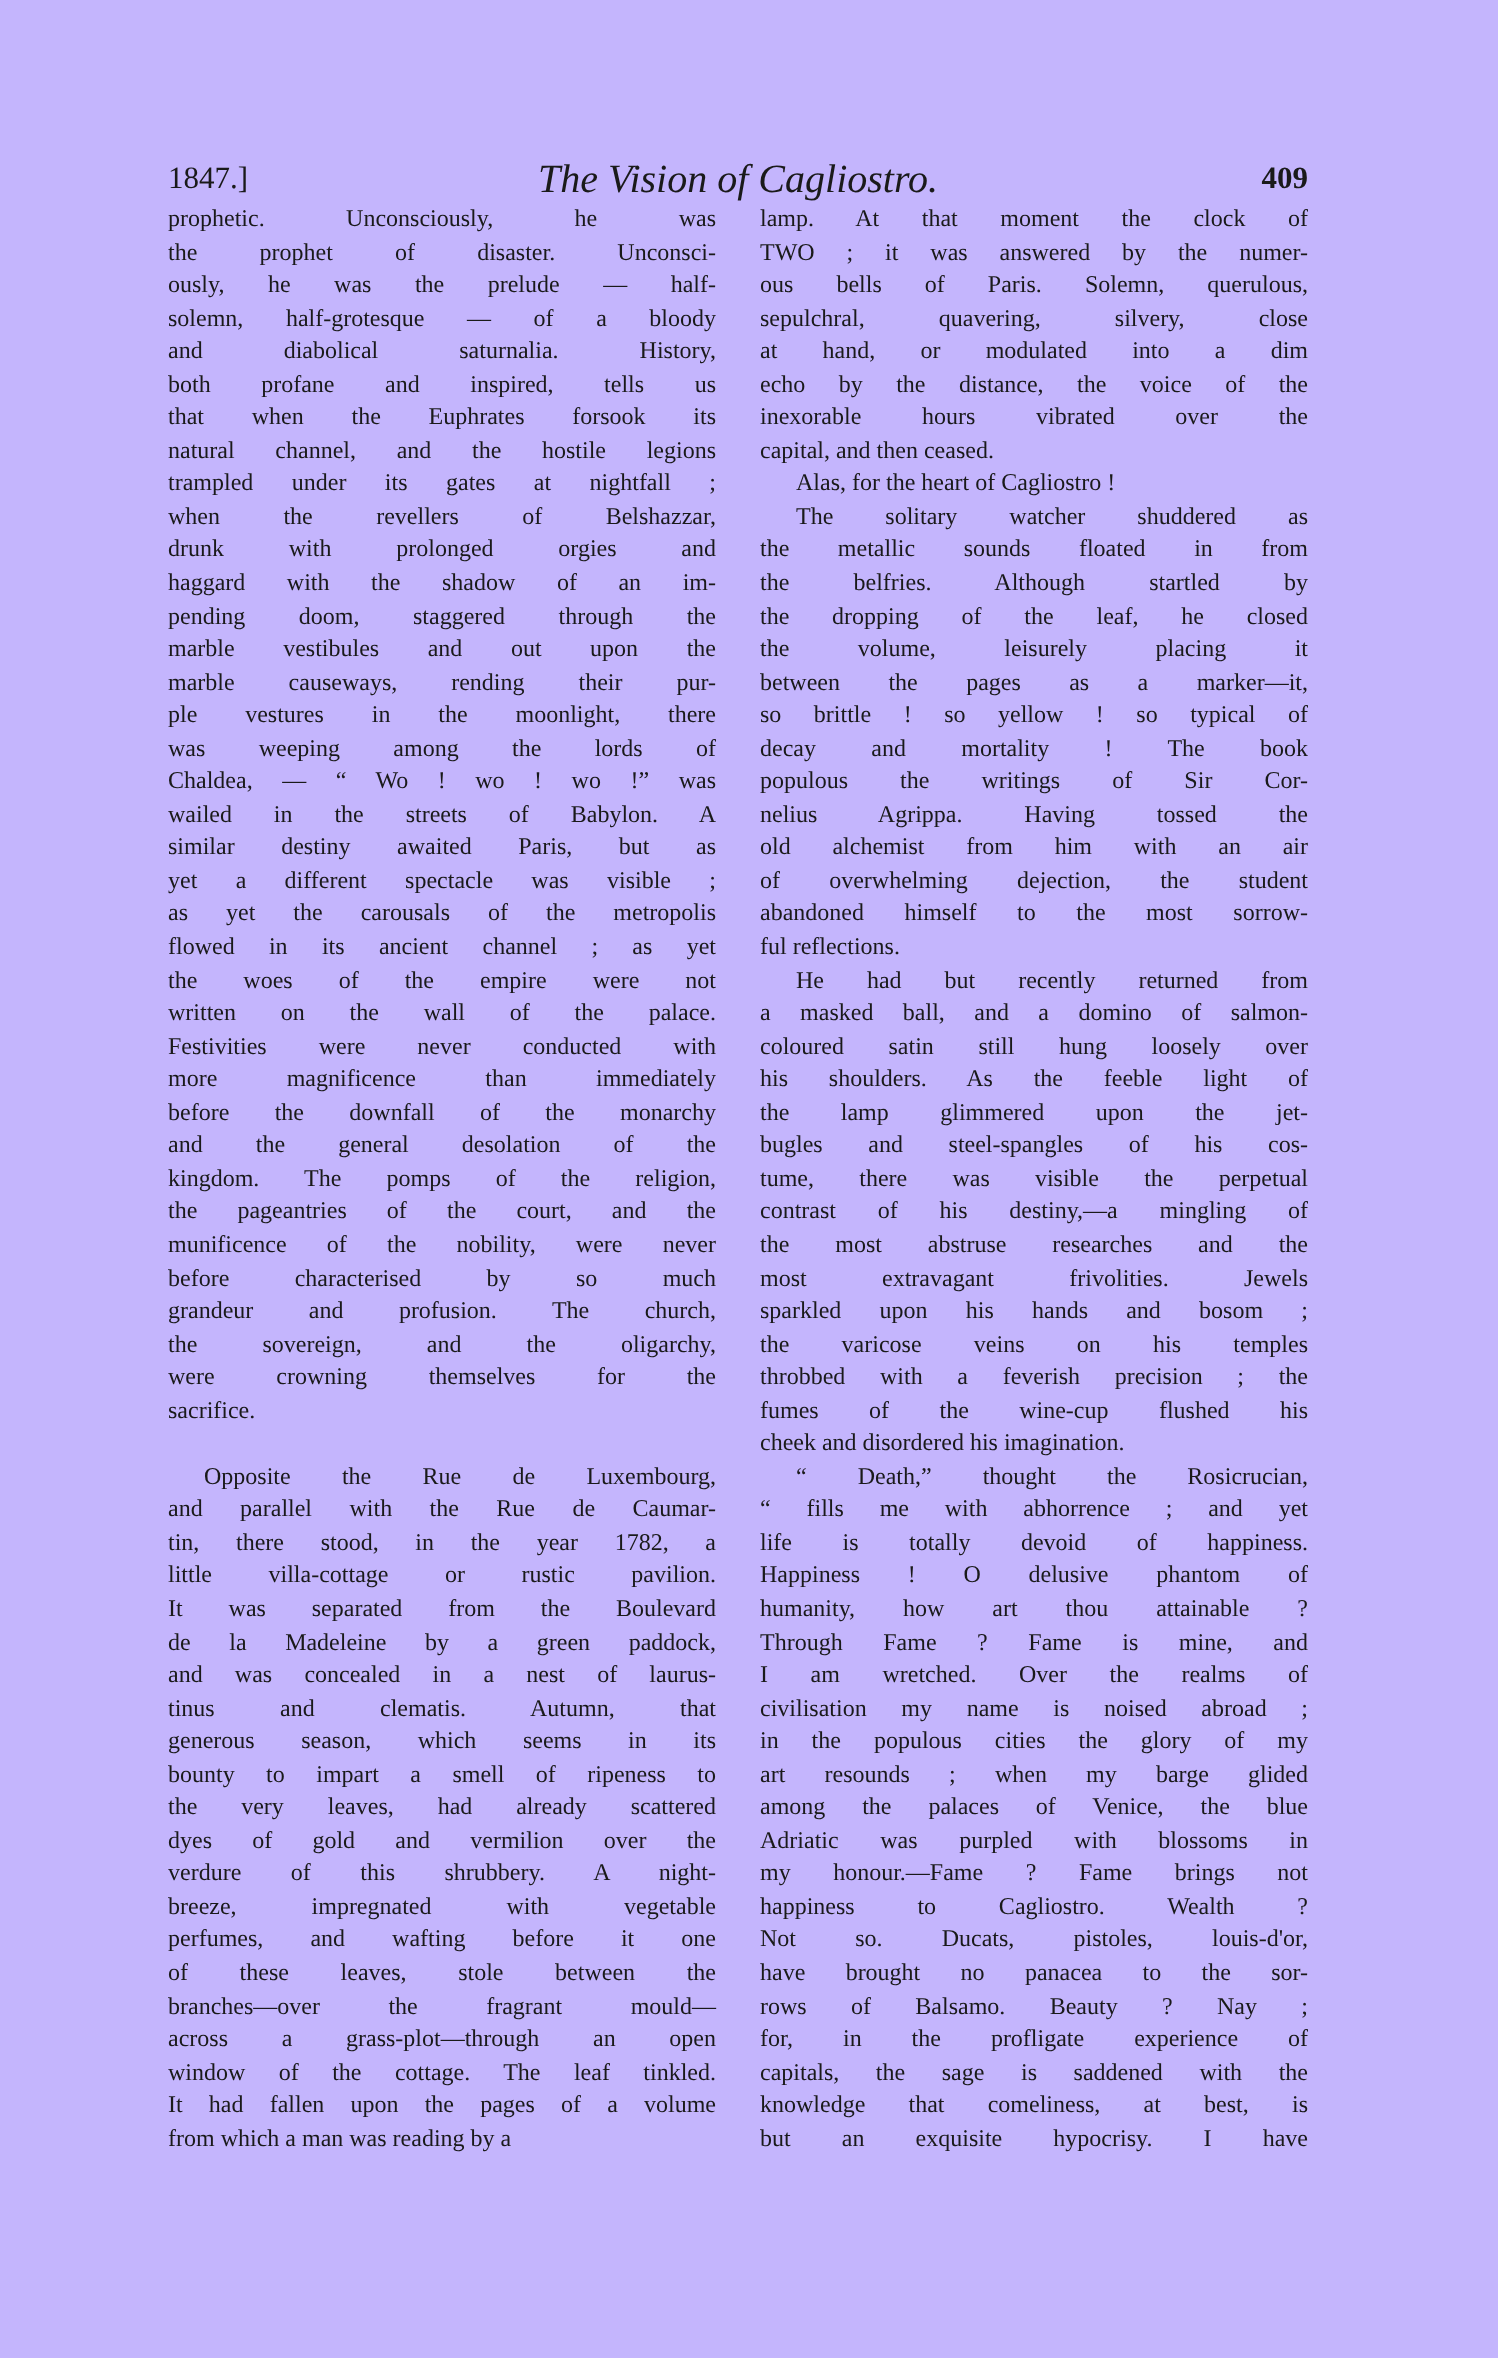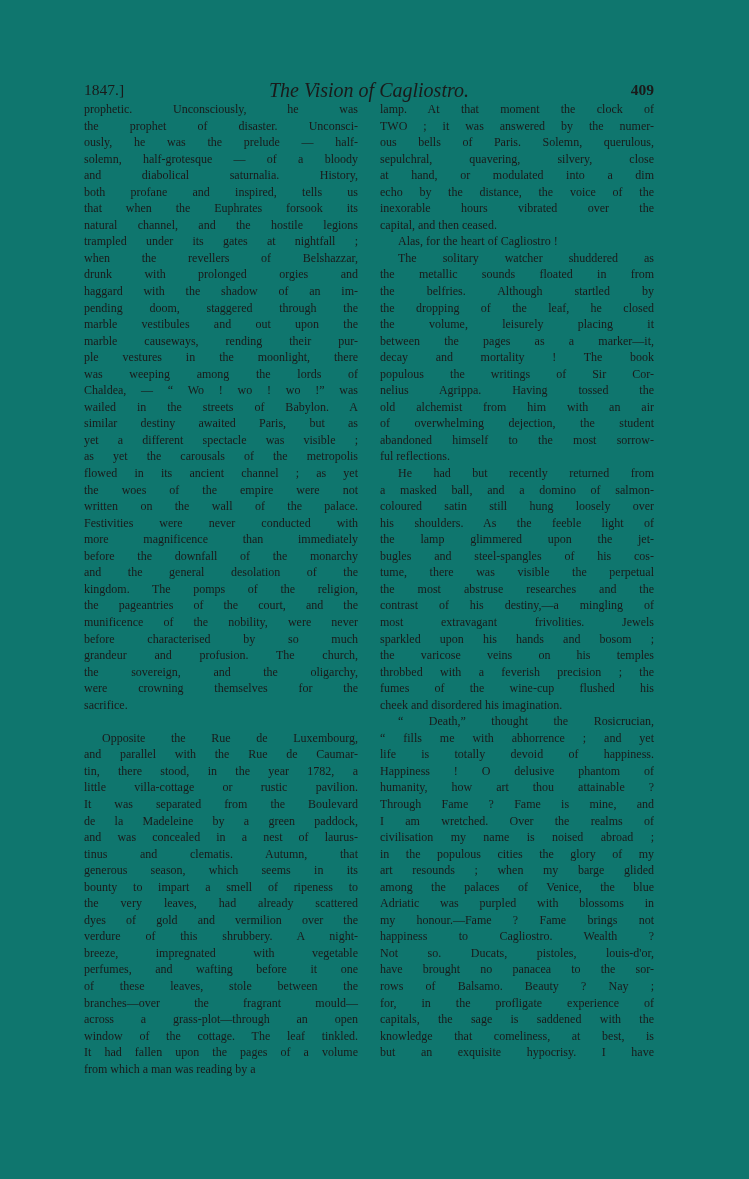--- a/index.html
+++ b/index.html
@@ -1,17 +1,17 @@
 <!DOCTYPE html>
 <html><head>
   <meta charset="utf-8">
   <style>
     html, body { margin: 0; padding: 0; background: #ffffff; }
     body { width: 749px; height: 1179px; position: relative; overflow: hidden; }
-    .page { position: absolute; left: 0; top: 0; width: 749px; height: 1179px; background: #0f766e; color: #1a1a1a;
+    .page { position: absolute; left: 0; top: 0; width: 749px; height: 1179px; background: #c4b5fd; color: #1a1a1a;
       font-family: "Liberation Serif", "DejaVu Serif", serif; }
     .running-head { position: absolute; top: 80px; left: 84px; width: 570px; height: 20px; font-size: 15.5px; line-height: 20px; }
     .rh-year { position: absolute; left: 0; top: 0; }
     .rh-title { position: absolute; left: 0; right: 0; top: 0; text-align: center; font-style: italic; font-size: 20px; }
     .rh-page { position: absolute; right: 0; top: 0; font-weight: bold; }
     .col { position: absolute; top: 101px; font-size: 12px; line-height: 16.55px; }
     .col-left { left: 84px; width: 274px; }
     .col-right { left: 380px; width: 274px; }
     .line { display: block; white-space: nowrap; text-align: justify; text-align-last: justify; height: 16.55px; overflow: visible; }
     .line.last { text-align-last: left; }
@@ -98,36 +98,37 @@
       <span class="line">echo by the distance, the voice of the</span>
       <span class="line">inexorable hours vibrated over the</span>
       <span class="line last">capital, and then ceased.</span>
       <span class="line indent last">Alas, for the heart of Cagliostro !</span>
       <span class="line indent">The solitary watcher shuddered as</span>
       <span class="line">the metallic sounds floated in from</span>
       <span class="line">the belfries.  Although startled by</span>
       <span class="line">the dropping of the leaf, he closed</span>
       <span class="line">the volume, leisurely placing it</span>
       <span class="line">between the pages as a marker—it,</span>
+      <span class="line">so brittle ! so yellow ! so typical of</span>
       <span class="line">decay and mortality !  The book</span>
       <span class="line">populous the writings of Sir Cor-</span>
       <span class="line">nelius Agrippa.  Having tossed the</span>
       <span class="line">old alchemist from him with an air</span>
       <span class="line">of overwhelming dejection, the student</span>
       <span class="line">abandoned himself to the most sorrow-</span>
       <span class="line last">ful reflections.</span>
       <span class="line indent">He had but recently returned from</span>
       <span class="line">a masked ball, and a domino of salmon-</span>
       <span class="line">coloured satin still hung loosely over</span>
       <span class="line">his shoulders.  As the feeble light of</span>
       <span class="line">the lamp glimmered upon the jet-</span>
       <span class="line">bugles and steel-spangles of his cos-</span>
       <span class="line">tume, there was visible the perpetual</span>
+      <span class="line">contrast of his destiny,—a mingling of</span>
       <span class="line">the most abstruse researches and the</span>
-      <span class="line">contrast of his destiny,—a mingling of</span>
       <span class="line">most extravagant frivolities.  Jewels</span>
       <span class="line">sparkled upon his hands and bosom ;</span>
       <span class="line">the varicose veins on his temples</span>
       <span class="line">throbbed with a feverish precision ; the</span>
       <span class="line">fumes of the wine-cup flushed his</span>
       <span class="line last">cheek and disordered his imagination.</span>
       <span class="line indent">“ Death,” thought the Rosicrucian,</span>
       <span class="line">“ fills me with abhorrence ; and yet</span>
       <span class="line">life is totally devoid of happiness.</span>
       <span class="line">Happiness !  O delusive phantom of</span>

